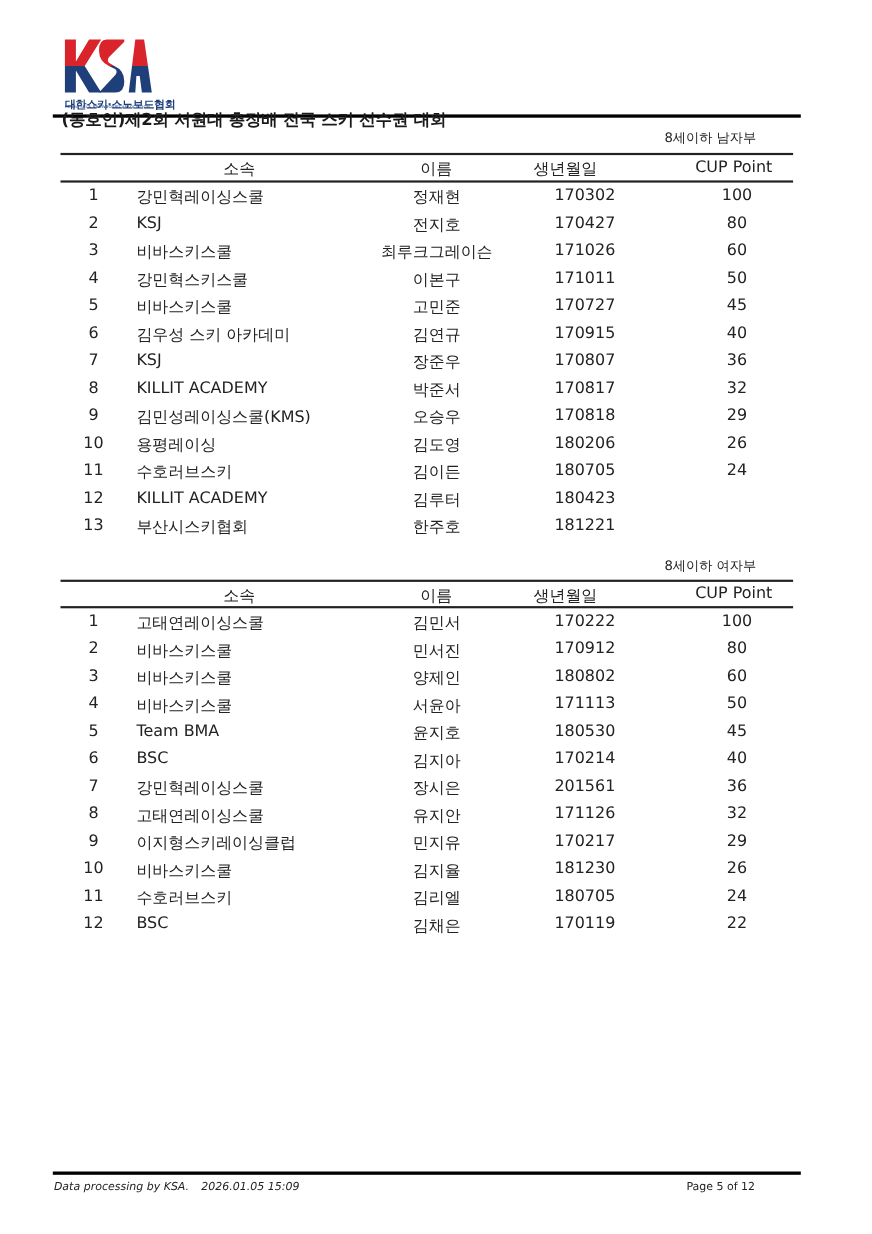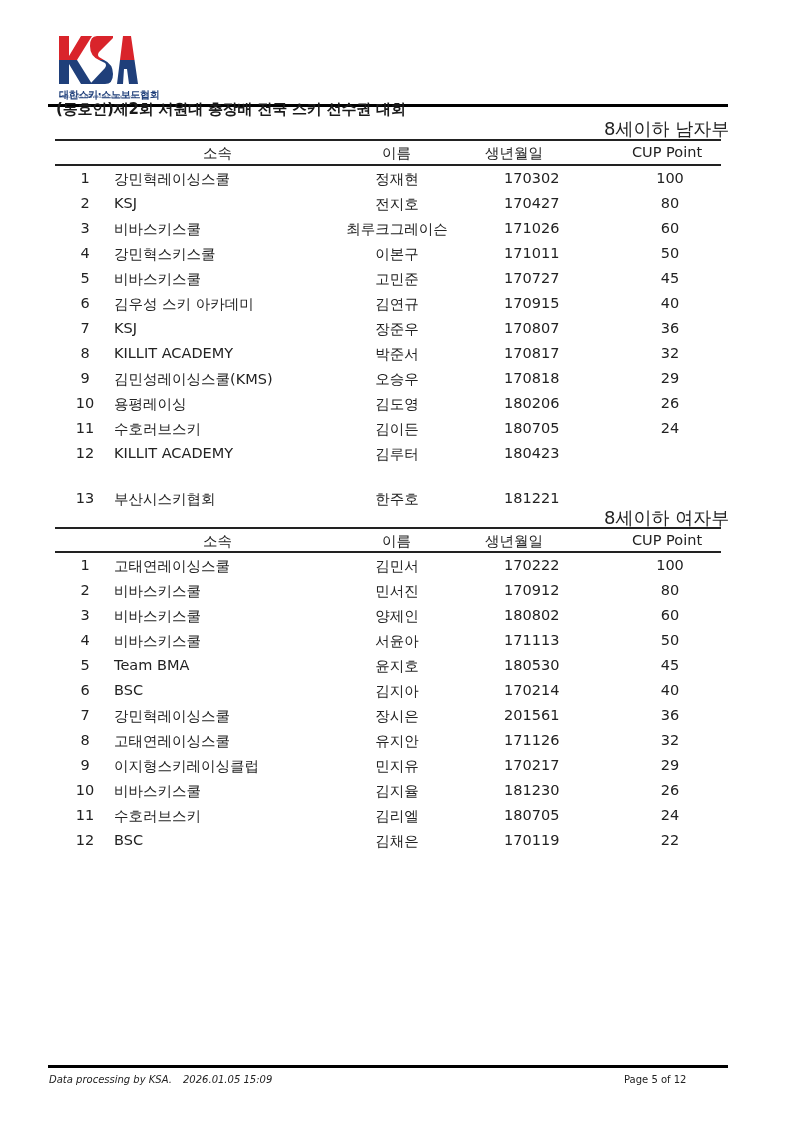--- a/index.html
+++ b/index.html
@@ -5,27 +5,27 @@
   html, body { margin:0; padding:0; background:#ffffff; }
   body { width:793px; height:1122px; position:relative; overflow:hidden;
          font-family:"DejaVu Sans","Liberation Sans",sans-serif; color:#1a1a1a; }
   .logo { position:absolute; left:57px; top:34px; width:82px; height:66px; }
   .logo-letters { position:absolute; left:0; top:0; width:82px; height:52px; }
   .logo-ko { position:absolute; left:2px; top:54px; font-size:10px; font-weight:bold; color:#1f3f7a; letter-spacing:-0.3px; white-space:nowrap; }
   .logo-en { position:absolute; left:2px; top:61px; font-size:3.6px; color:#1f3f7a; white-space:nowrap; letter-spacing:0.1px; }
   .rule-top { position:absolute; left:48px; top:104px; width:680px; height:3px; background:#000; }
   .rule-bottom { position:absolute; left:48px; top:1065px; width:680px; height:3px; background:#000; }
   .title { position:absolute; left:56px; top:100px; font-size:15px; font-weight:bold; letter-spacing:-0.2px; white-space:nowrap; }
-  .cat { position:absolute; font-size:18px; white-space:nowrap; color:#222; }
+  .cat { position:absolute; font-size:12px; white-space:nowrap; color:#222; }
   .hline { position:absolute; left:55px; width:666px; height:1.5px; background:#222; }
   .th { position:absolute; font-size:14.5px; color:#222; white-space:nowrap; }
   .row { position:absolute; left:0; width:793px; height:25px; font-size:14.5px; color:#222; }
   .row span { position:absolute; top:0; white-space:nowrap; }
   .c-rank { left:70px; width:30px; text-align:center; }
-  .c-club { left:114px; }
+  .c-club { left:124px; }
   .c-name { left:330px; width:134px; text-align:center; }
   .c-birth { left:504px; }
   .c-pts { left:640px; width:60px; text-align:center; }
   .footer { position:absolute; top:1074px; font-size:10px; color:#222; white-space:nowrap; }
 </style>
 </head>
 <body>
 
 <div class="logo">
   <svg class="logo-letters" viewBox="0 0 82 52" width="82" height="52">
@@ -144,21 +144,21 @@
       <span class="c-birth">180705</span>
       <span class="c-pts">24</span>
     </div>
   <div class="row" style="top:445px;">
       <span class="c-rank">12</span>
       <span class="c-club">KILLIT ACADEMY</span>
       <span class="c-name">김루터</span>
       <span class="c-birth">180423</span>
       <span class="c-pts"></span>
     </div>
-  <div class="row" style="top:470px;margin-top:20px;">
+  <div class="row" style="top:470px;">
       <span class="c-rank">13</span>
       <span class="c-club">부산시스키협회</span>
       <span class="c-name">한주호</span>
       <span class="c-birth">181221</span>
       <span class="c-pts"></span>
     </div>
 </div>
 
 <div class="cat" style="left:604px; top:506px;text-align:center;">8세이하 여자부</div>
 <div class="hline" style="top:527px;"></div>

